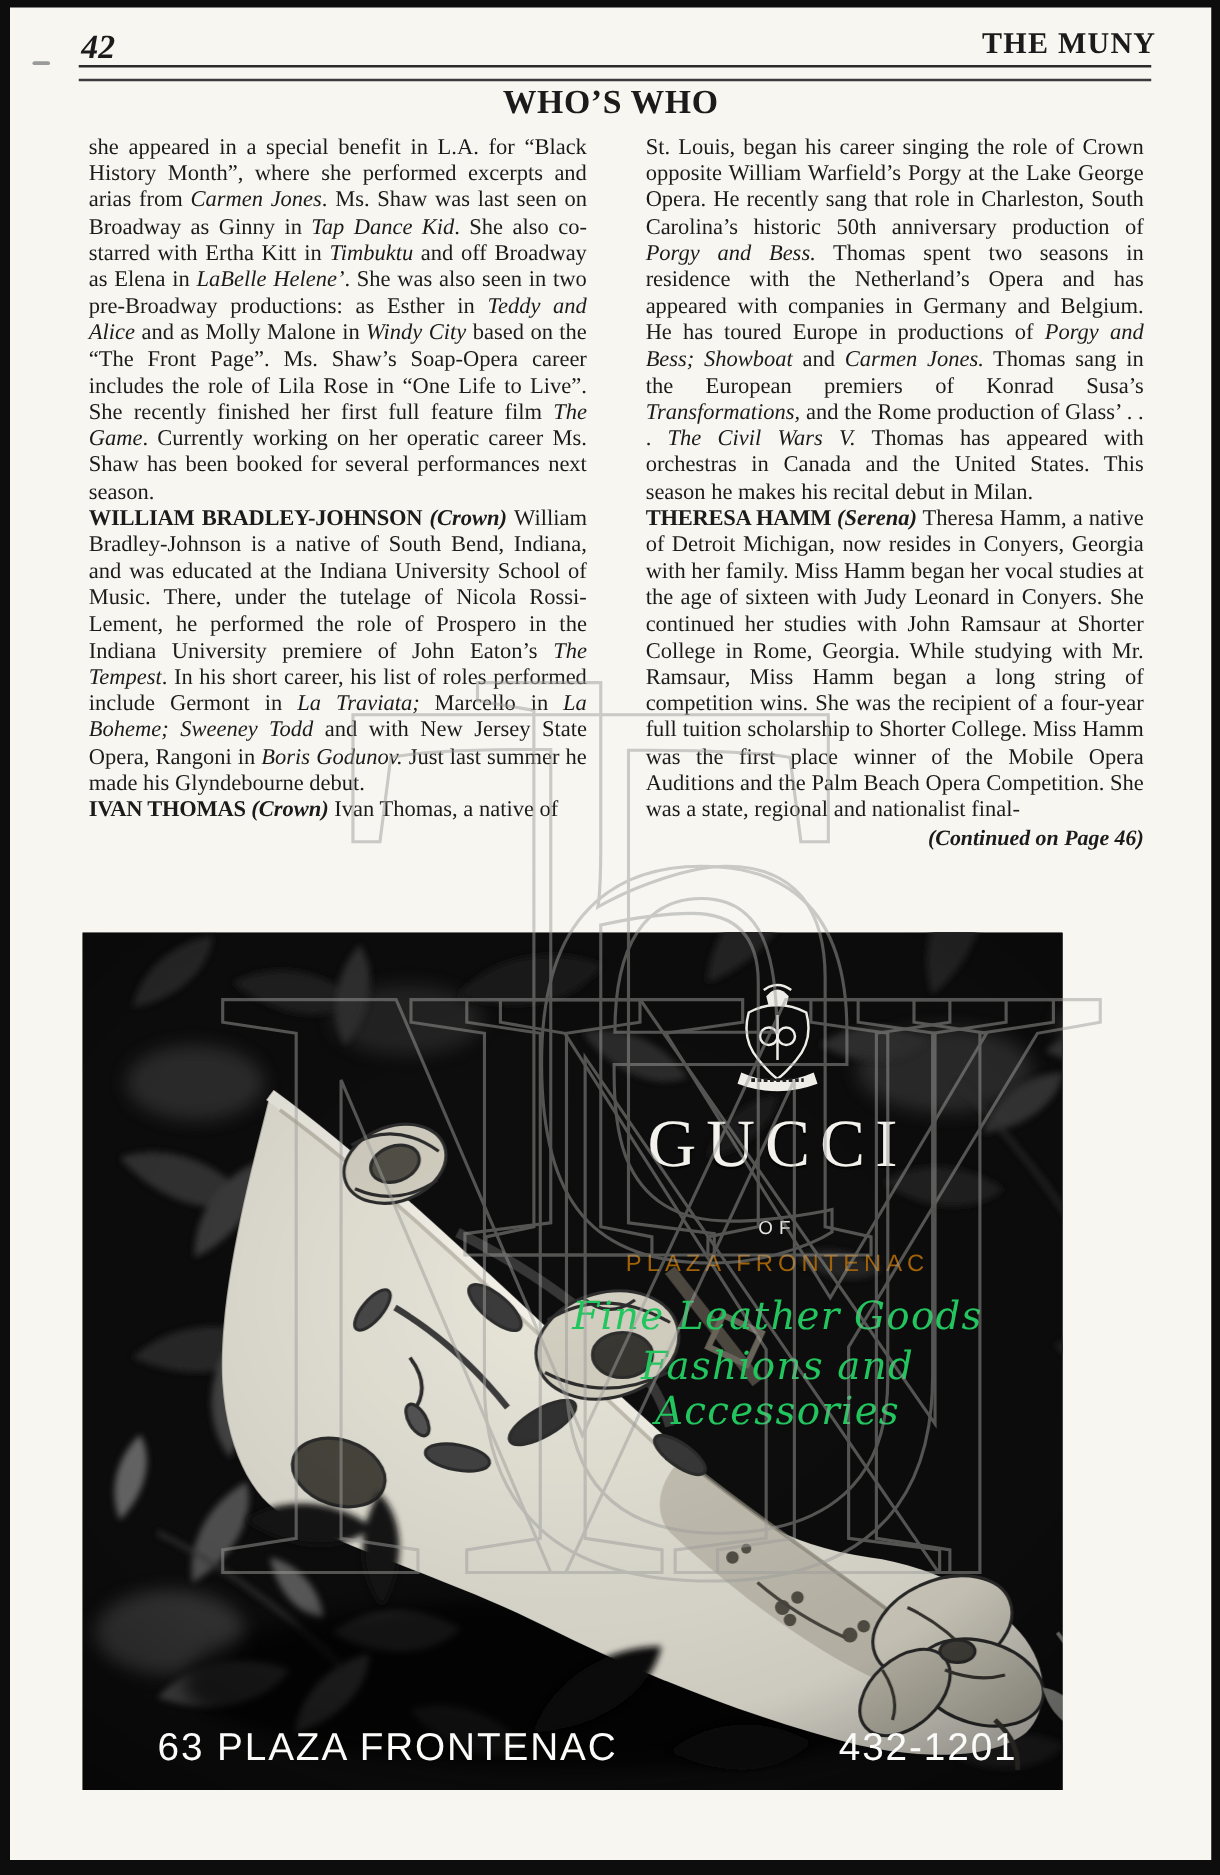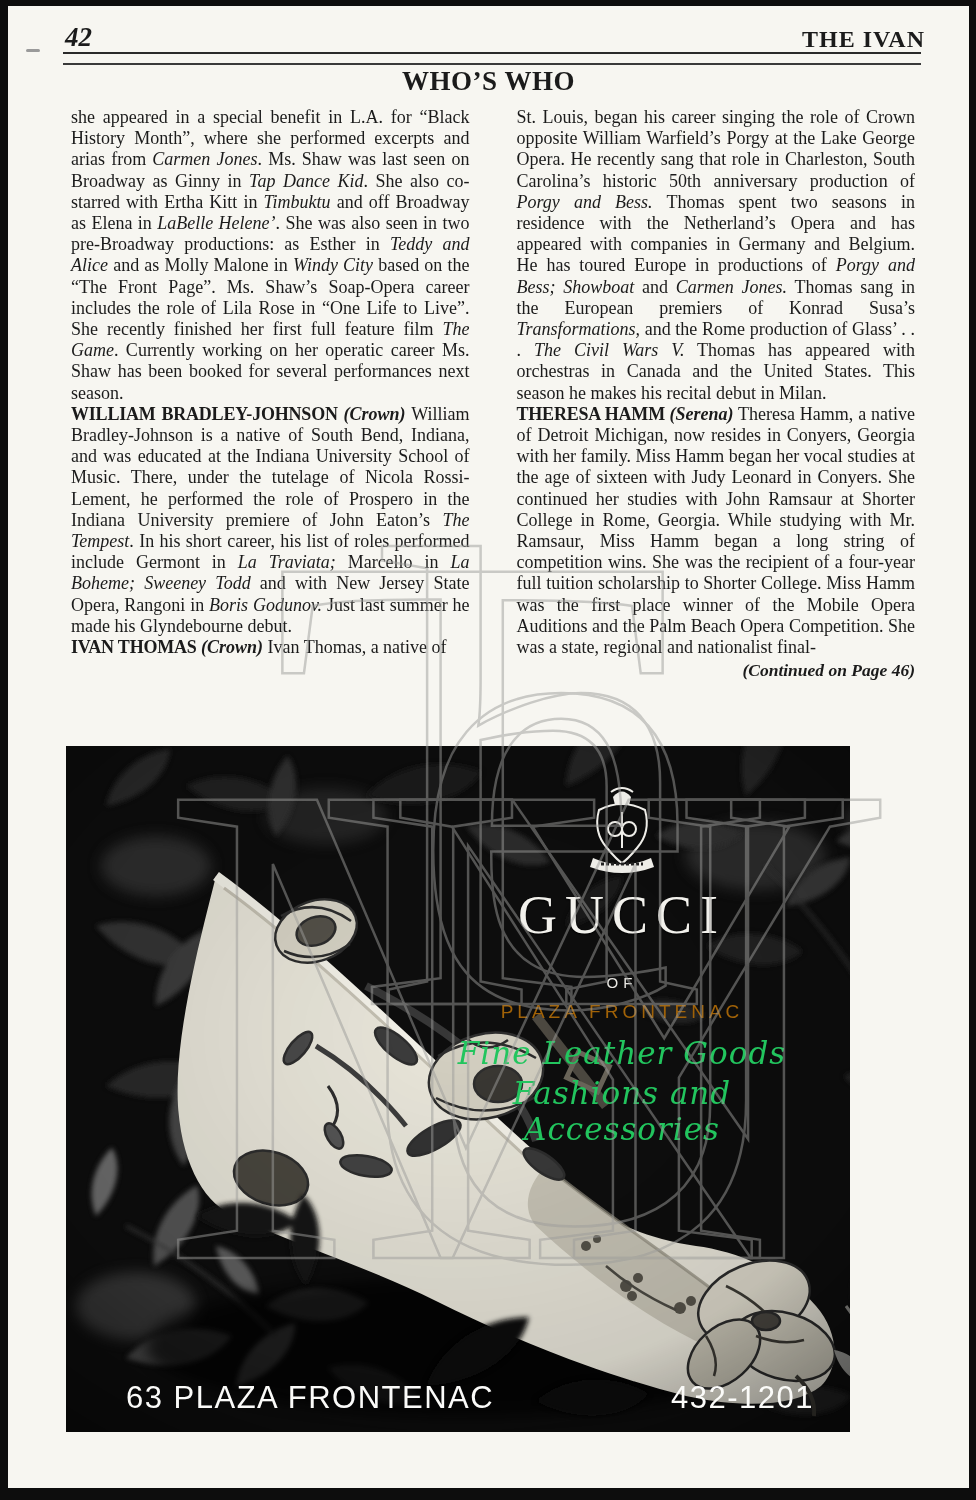--- a/index.html
+++ b/index.html
@@ -4,21 +4,21 @@
 <style>
   html,body{margin:0;padding:0;background:#555;}
   .page{
     position:relative;width:976px;height:1500px;box-sizing:border-box;
     background:#f7f6f1;
     border-style:solid;border-color:#0d0d0d;border-width:6px 7px 12px 8px;
     overflow:hidden;
     font-family:"Liberation Serif",serif;color:#1b1b1b;
   }
   
-  .hdr{position:absolute;top:16px;left:57px;right:44px;display:flex;justify-content:space-between;align-items:flex-end;}
+  .hdr{position:absolute;top:16px;left:57px;right:44px;display:flex;justify-content:space-between;align-items:flex-start;}
   .pageno{font-size:27px;font-style:italic;font-weight:bold;}
   .pub{font-size:24px;font-weight:bold;letter-spacing:1px;}
   .rules{position:absolute;top:46px;left:55px;right:48px;height:9px;border-top:2.5px solid #2a2a2a;border-bottom:2px solid #3a3a3a;}
   .whoswho{position:absolute;top:60px;left:0;right:0;text-align:center;font-size:27px;font-weight:bold;letter-spacing:.5px;margin:0;}
   
   .cols{position:absolute;top:101px;left:63px;right:54px;display:flex;gap:47px;}
   .col{flex:1;font-size:18px;line-height:21.2px;text-align:justify;}
   .col p{margin:0;}
   .run-n{font-style:normal}
   .run-i{font-style:italic}
@@ -43,21 +43,21 @@
 </style>
 </head>
 <body>
 
 <div class="page">
 
   <div class="artifact"></div>
 
   <div class="hdr">
     <span class="pageno">42</span>
-    <span class="pub">THE IVAN</span>
+    <span class="pub">THE MUNY</span>
   </div>
   <div class="rules"></div>
   <h1 class="whoswho">WHO’S WHO</h1>
 
   <div class="cols">
     <div class="col">
       <p><span class="run-n">she appeared in a special benefit in L.A. for “Black History Month”, where she performed excerpts and arias from </span><span class="run-i">Carmen Jones</span><span class="run-n">. Ms. Shaw was last seen on Broadway as Ginny in </span><span class="run-i">Tap Dance Kid</span><span class="run-n">. She also co-starred with Ertha Kitt in </span><span class="run-i">Timbuktu</span><span class="run-n"> and off Broadway as Elena in </span><span class="run-i">LaBelle Helene’</span><span class="run-n">. She was also seen in two pre-Broadway productions: as Esther in </span><span class="run-i">Teddy and Alice</span><span class="run-n"> and as Molly Malone in </span><span class="run-i">Windy City</span><span class="run-n"> based on the “The Front Page”. Ms. Shaw’s Soap-Opera career includes the role of Lila Rose in “One Life to Live”. She recently finished her first full feature film </span><span class="run-i">The Game</span><span class="run-n">. Currently working on her operatic career Ms. Shaw has been booked for several performances next season.</span></p>
       <p><span class="run-b">WILLIAM BRADLEY-JOHNSON </span><span class="run-bi">(Crown)</span><span class="run-n"> William Bradley-Johnson is a native of South Bend, Indiana, and was educated at the Indiana University School of Music. There, under the tutelage of Nicola Rossi-Lement, he performed the role of Prospero in the Indiana University premiere of John Eaton’s </span><span class="run-i">The Tempest</span><span class="run-n">. In his short career, his list of roles performed include Germont in </span><span class="run-i">La Traviata;</span><span class="run-n"> Marcello in </span><span class="run-i">La Boheme; Sweeney Todd</span><span class="run-n"> and with New Jersey State Opera, Rangoni in </span><span class="run-i">Boris Godunov.</span><span class="run-n"> Just last summer he made his Glyndebourne debut.</span></p>
       <p><span class="run-b">IVAN THOMAS </span><span class="run-bi">(Crown)</span><span class="run-n"> Ivan Thomas, a native of</span></p>
     </div>

